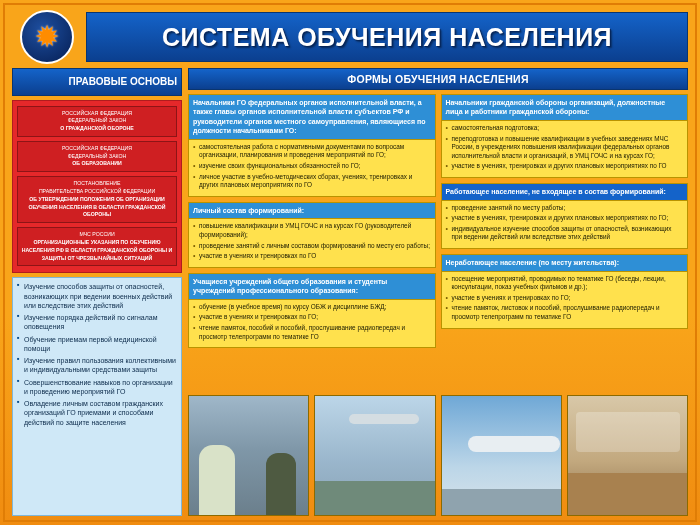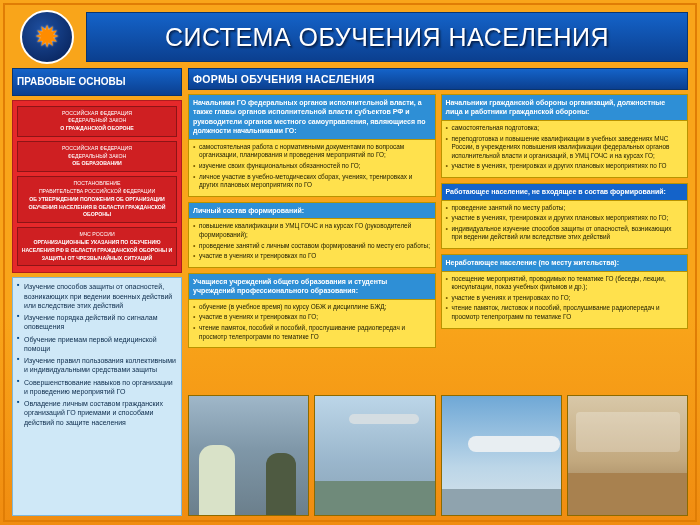--- a/index.html
+++ b/index.html
@@ -51,33 +51,33 @@
     background:linear-gradient(180deg,#1463c9 0%, #0b3f8f 100%);
     border:1px solid #0a356f;
     display:flex; align-items:center; justify-content:center;
   }
   .title-bar h1 {
     margin:0;
     font-size:25px;
     letter-spacing:0.5px;
     color:#ffffff;
     text-shadow:1px 1px 0 #06255a, 2px 2px 2px rgba(0,0,0,.45);
-    font-weight:normal;
+    font-weight:bold;
     text-transform:uppercase;
   }
 
   
   .body-wrap { display:flex; gap:6px; padding:0 6px; height:448px; }
 
   
   .left-col { width:170px; flex:0 0 170px; display:flex; flex-direction:column; gap:4px; }
   .left-title {
     background:linear-gradient(180deg,#1463c9 0%, #0b3f8f 100%);
     border:1px solid #0a356f;
-    color:#fff; text-align:left; font-weight:bold; font-size:10px;
+    color:#fff; text-align:right; font-weight:bold; font-size:10px;
     padding:6px 4px; line-height:1.35; text-transform:uppercase;
   }
   .laws {
     background:#e5282a;
     border:1px solid #b01c1e;
     padding:5px 4px 6px;
     display:flex; flex-direction:column; gap:4px;
   }
   .law-item {
     background:#cf1f22;
@@ -105,21 +105,21 @@
   }
   .list-box li:before {
     content:"■"; position:absolute; left:0; top:0px; font-size:4px; color:#0b4f8f;
   }
 
   
   .right-col { flex:1; display:flex; flex-direction:column; gap:4px; }
   .forms-title {
     background:linear-gradient(180deg,#1463c9 0%, #0b3f8f 100%);
     border:1px solid #0a356f;
-    color:#fff; font-weight:bold; font-size:10.5px;
+    color:#fff; text-align:center; font-weight:bold; font-size:10.5px;
     padding:4px; text-transform:uppercase; letter-spacing:.3px;
   }
   .cols { display:flex; gap:5px; height:308px; }
   .col { flex:1; display:flex; flex-direction:column; gap:5px; }
   .card { border:1px solid #b99300; background:#ffe14d; }
   .card .card-head {
     background:#2e8fd6;
     color:#fff; font-weight:bold; font-size:7px; line-height:1.35;
     padding:3px 4px;
     border-bottom:1px solid #b99300;

